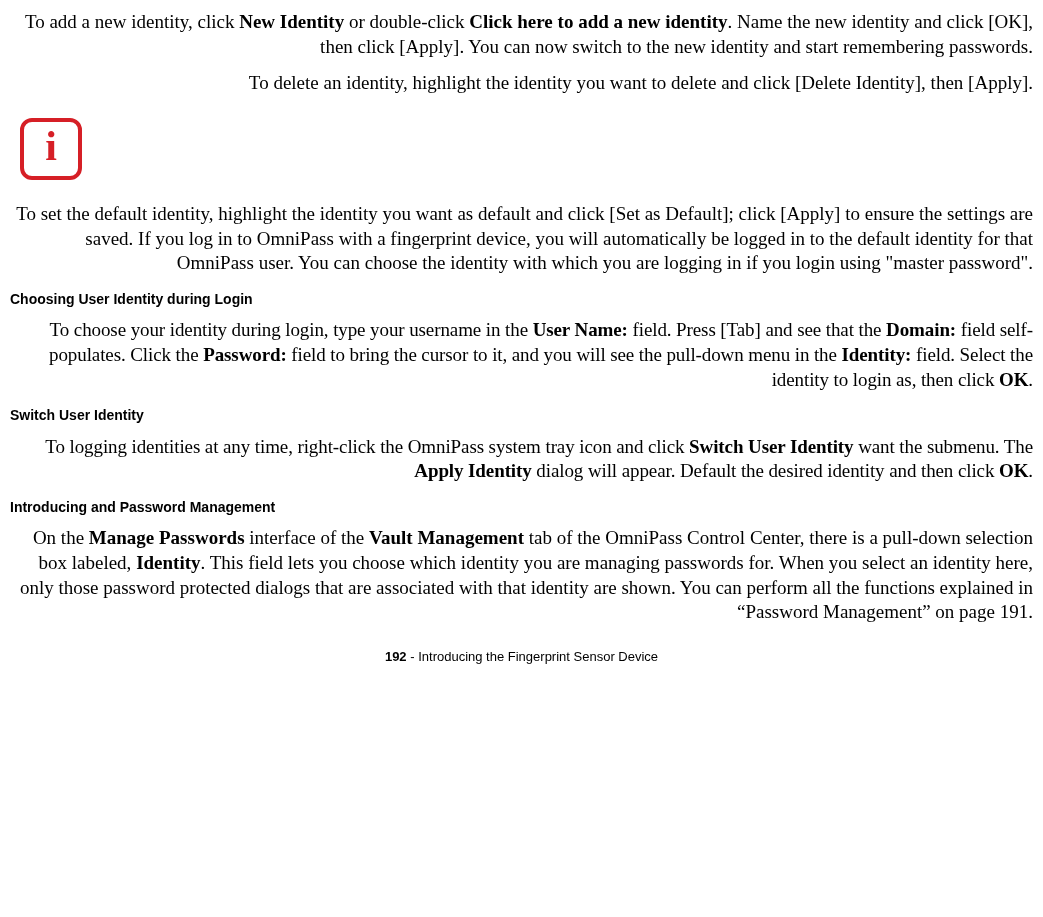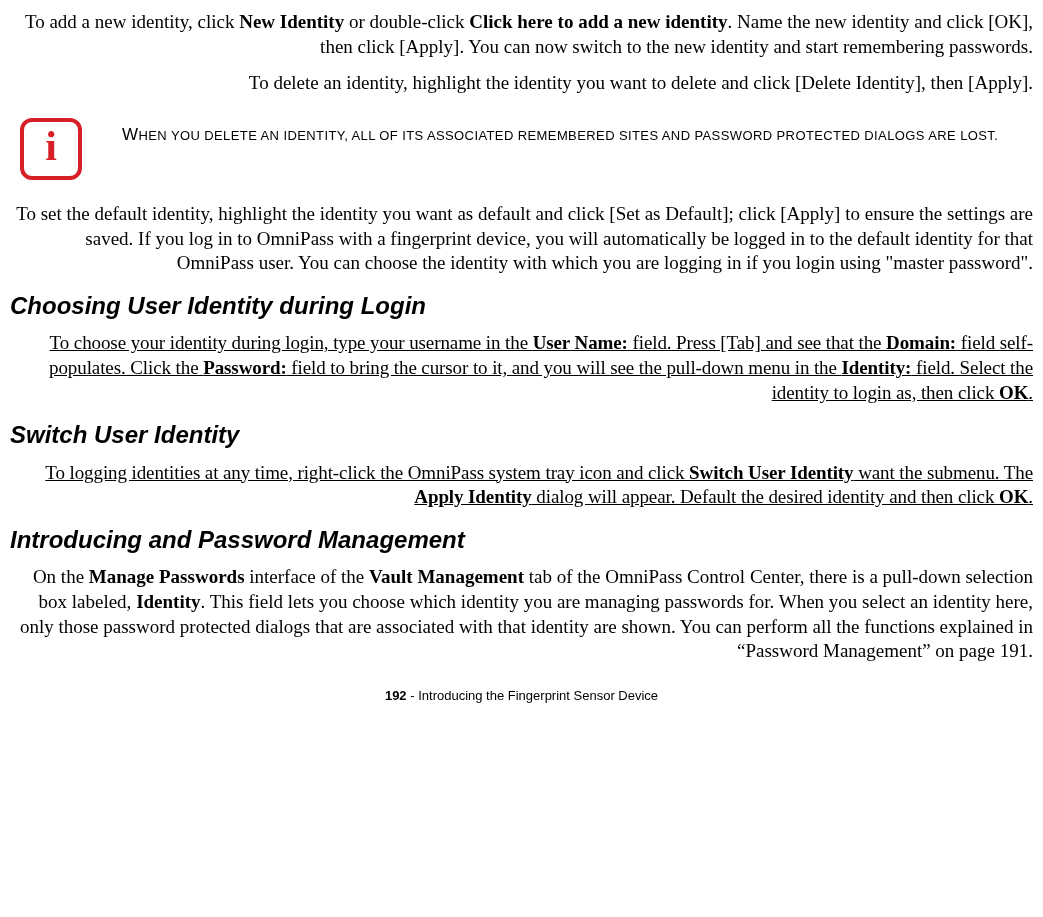--- a/index.html
+++ b/index.html
@@ -10,23 +10,22 @@
     margin: 0;
     padding: 10px 10px 20px 10px;
     width: 1023px;
   }
   p { margin: 0 0 12px 0; }
   .para { text-align: right; }
   .bold { font-weight: bold; }
   .heading {
     font-family: Arial, Helvetica, sans-serif;
     font-weight: bold;
-    font-size: 24px;
+    font-size: 14px;
     margin: 14px 0 10px 0;
-    font-style: italic;
   }
   .info-box {
     display: flex;
     align-items: flex-start;
     margin: 22px 0 22px 10px;
   }
   .info-icon {
     width: 54px;
     height: 54px;
     border: 4px solid #d61f26;
@@ -61,40 +60,37 @@
     font-variant: normal;
     text-transform: none;
   }
   .footer {
     font-family: Arial, Helvetica, sans-serif;
     font-size: 13px;
     text-align: center;
     margin-top: 24px;
   }
   .footer .pg { font-weight: bold; text-align: center; }
-  .tight { letter-spacing: -0.1px; text-decoration: underline; }
+  .tight { letter-spacing: -0.1px; }
 </style>
 </head>
 <body>
 
 <p class="para">
   <span>To add a new identity, click </span><span class="bold">New Identity</span><span> or double-click </span><span class="bold">Click here to add a new identity</span><span>. Name the new identity and click [OK], then click [Apply]. You can now switch to the new identity and start remembering passwords.</span>
 </p>
 
 <p class="para">
   <span>To delete an identity, highlight the identity you want to delete and click [Delete Identity], then [Apply].</span>
 </p>
 
 <div class="info-box">
   <div class="info-icon">
       <span>i</span>
     </div>
-  <div class="info-text smallcaps">
-    W<span style="font-size:13px;">HEN YOU DELETE AN IDENTITY, ALL OF ITS ASSOCIATED REMEMBERED SITES AND PASSWORD PROTECTED DIALOGS ARE LOST.</span>
-  </div>
 </div>
 
 <p class="para">
   <span>To set the default identity, highlight the identity you want as default and click [Set as Default]; click [Apply] to ensure the settings are saved. If you log in to OmniPass with a fingerprint device, you will automatically be logged in to the default identity for that OmniPass user. You can choose the identity with which you are logging in if you login using "master password".</span>
 </p>
 
 <div class="heading">Choosing User Identity during Login</div>
 
 <p class="para tight">
   <span>To choose your identity during login, type your username in the </span><span class="bold">User Name:</span><span> field. Press [Tab] and see that the </span><span class="bold">Domain:</span><span> field self-populates. Click the </span><span class="bold">Password:</span><span> field to bring the cursor to it, and you will see the pull-down menu in the </span><span class="bold">Identity:</span><span> field. Select the identity to login as, then click </span><span class="bold">OK</span><span>.</span>

